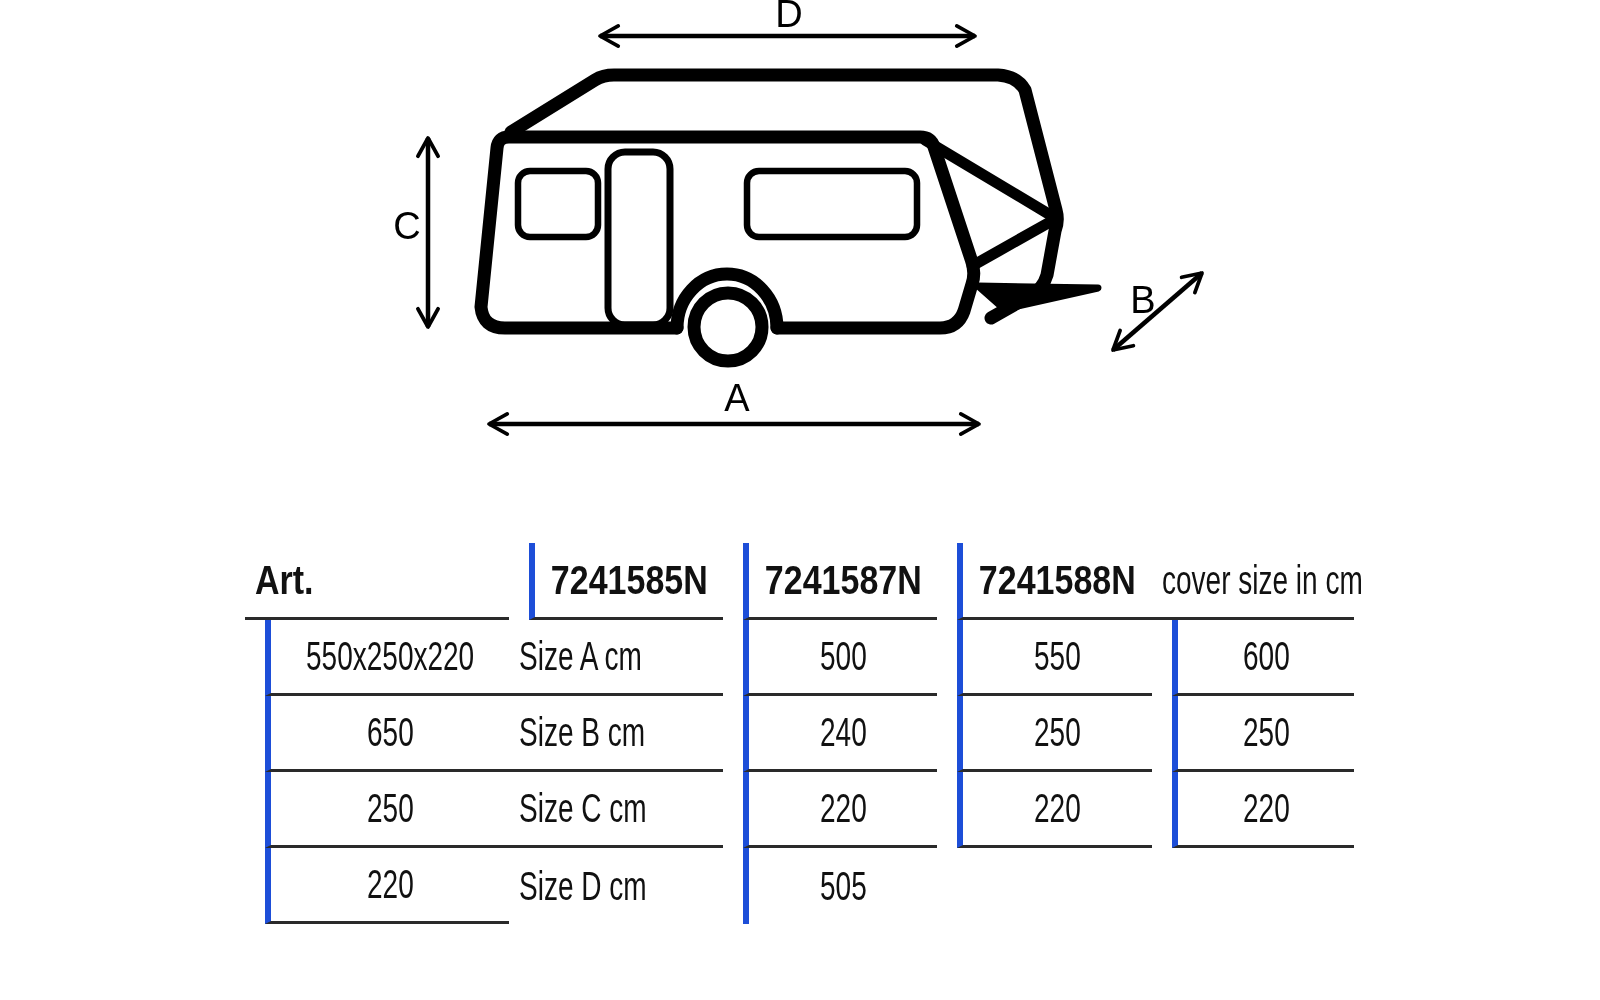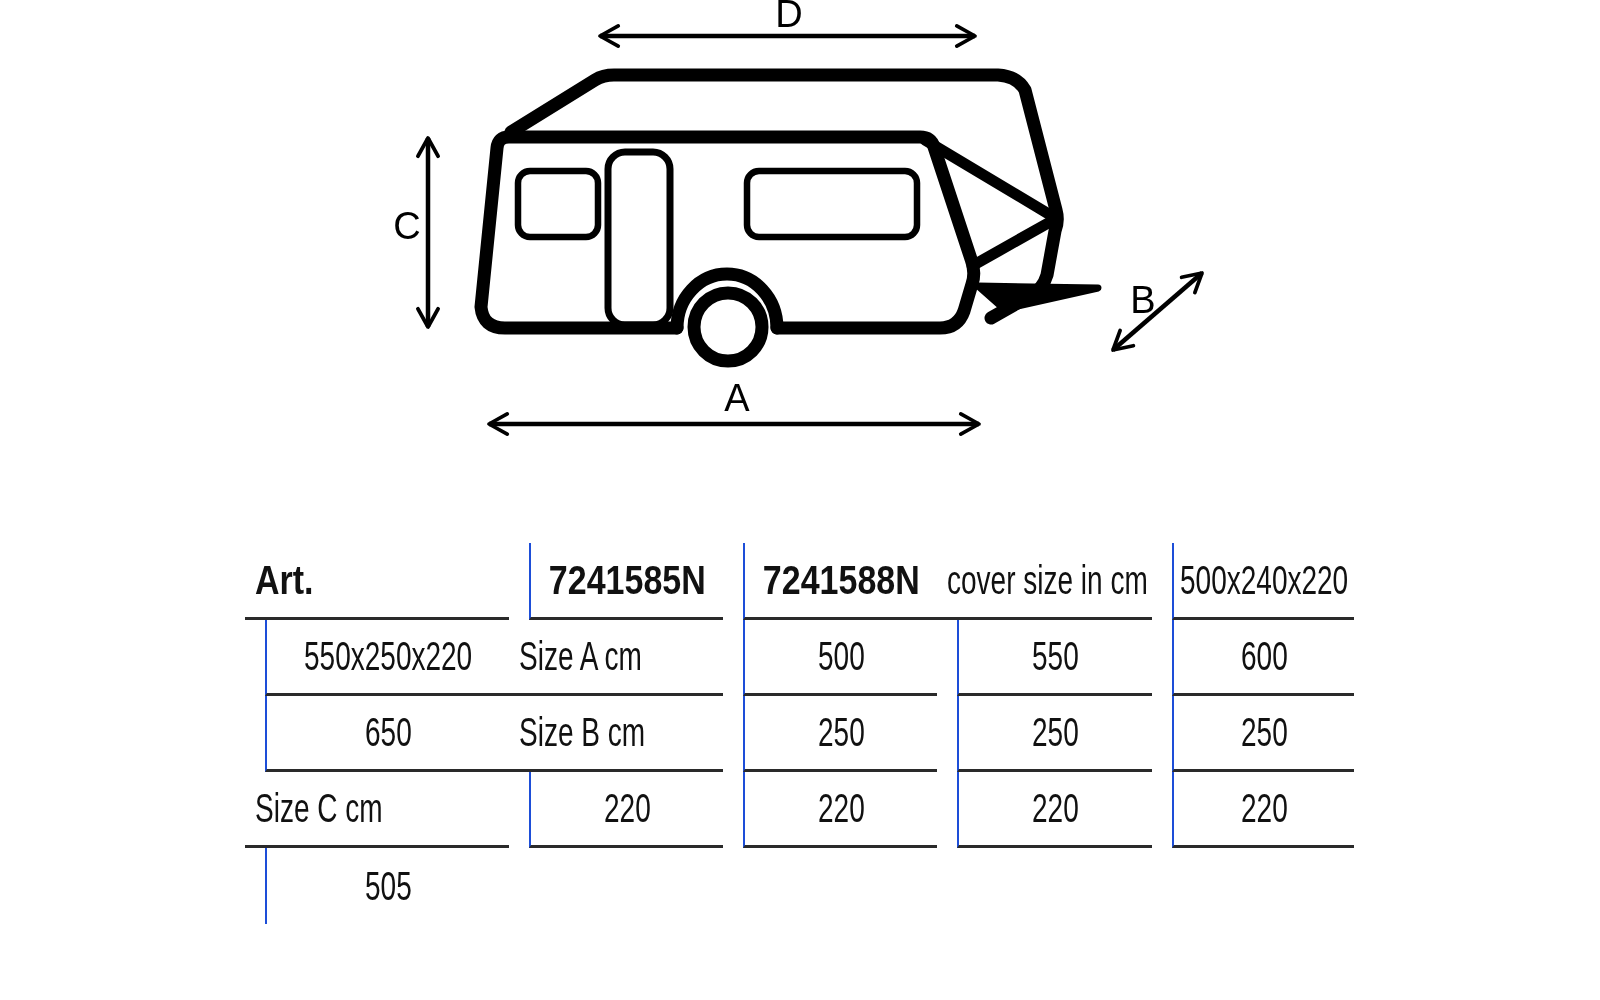--- a/index.html
+++ b/index.html
@@ -44,21 +44,21 @@
     display: flex;
     align-items: center;
     justify-content: center;
     overflow: visible;
     box-sizing: border-box;
   }
   .cell.label {
     justify-content: flex-start;
     padding-left: 10px;
   }
-  .cell.vl { border-left: 2px solid #1d4ed8; margin-left: 20px; }
+  .cell.vl { border-left: 6px solid #1d4ed8; margin-left: 20px; }
   .cell.hb { border-bottom: 3px solid #2a2a2a; }
   .tx {
     display: inline-block;
     white-space: nowrap;
     font-size: 40px;
     transform: scaleX(0.70);
     transform-origin: center;
     letter-spacing: 0px;
   }
   .cell.label .tx { transform-origin: left center; }
@@ -117,28 +117,28 @@
 
   <div class="spec-table">
 
     <div class="cell label hb">
       <span class="tx th">Art.</span>
     </div>
     <div class="cell vl hb">
       <span class="tx th">7241585N</span>
     </div>
     <div class="cell vl hb">
+      <span class="tx th">7241587N</span>
+    </div>
+    <div class="cell vl hb">
       <span class="tx th">7241588N</span>
     </div>
 
     <div class="cell label hb">
       <span class="tx">cover size in cm</span>
-    </div>
-    <div class="cell vl hb">
-      <span class="tx">500x240x220</span>
     </div>
     <div class="cell vl hb">
       <span class="tx">550x250x220</span>
     </div>
 
     <div class="cell label hb">
       <span class="tx">Size A cm</span>
     </div>
     <div class="cell vl hb">
       <span class="tx">500</span>
@@ -148,20 +148,23 @@
     </div>
     <div class="cell vl hb">
       <span class="tx">600</span>
     </div>
     <div class="cell vl hb">
       <span class="tx">650</span>
     </div>
 
     <div class="cell label hb">
       <span class="tx">Size B cm</span>
+    </div>
+    <div class="cell vl hb">
+      <span class="tx">240</span>
     </div>
     <div class="cell vl hb">
       <span class="tx">250</span>
     </div>
     <div class="cell vl hb">
       <span class="tx">250</span>
     </div>
     <div class="cell vl hb">
       <span class="tx">250</span>
     </div>
@@ -175,18 +178,21 @@
     <div class="cell vl hb">
       <span class="tx">220</span>
     </div>
     <div class="cell vl hb">
       <span class="tx">220</span>
     </div>
     <div class="cell vl hb">
       <span class="tx">220</span>
     </div>
 
+    <div class="cell label">
+      <span class="tx">Size D cm</span>
+    </div>
     <div class="cell vl">
       <span class="tx">505</span>
     </div>
   </div>
 
 </div>
 
 </body></html>

